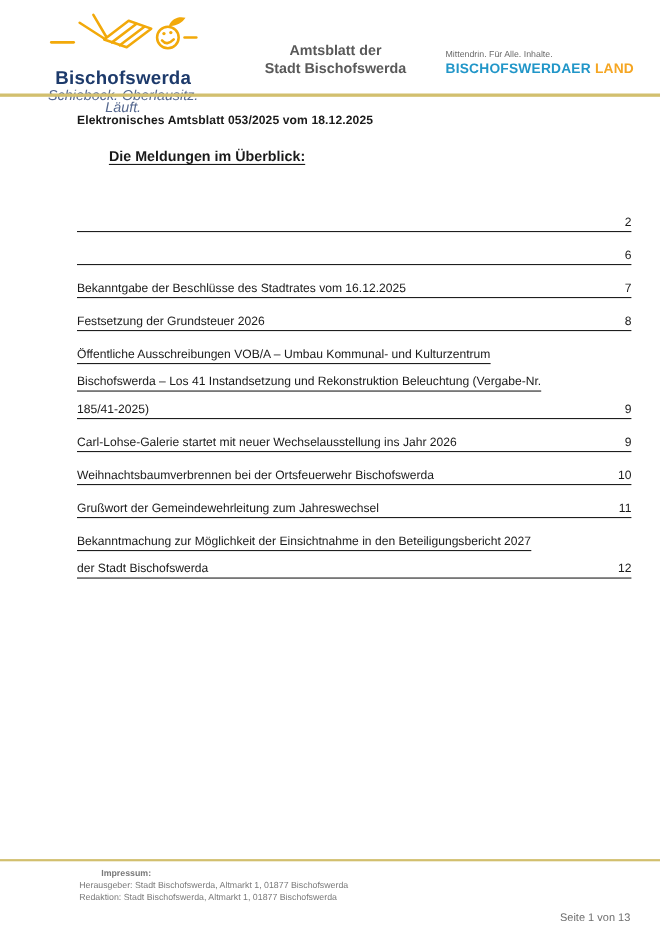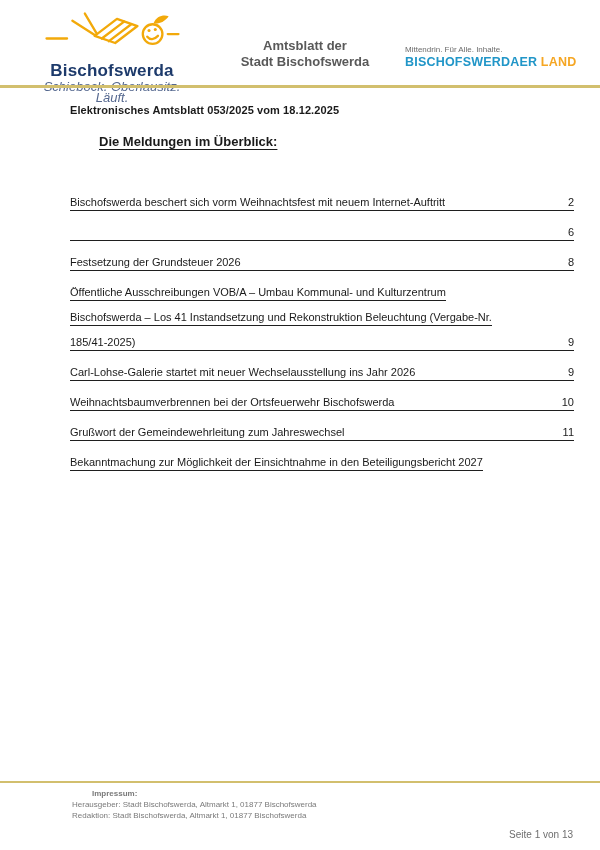--- a/index.html
+++ b/index.html
@@ -121,29 +121,35 @@
 
 <div class="gold-rule top"></div>
 
 <div class="issue-line">Elektronisches Amtsblatt 053/2025 vom 18.12.2025</div>
 
 <div class="toc-heading">Die Meldungen im Überblick:</div>
 
 <div class="toc">
     <div class="toc-entry">
       <div class="toc-line final">
-        <span class="toc-text">Bischofswerda beschert sich vorm Weihnachtsfest mit neuem Internet-Auftritt</span>
         <span class="toc-leader"></span>
         <span class="toc-page">2</span>
       </div>
     </div>
     <div class="toc-entry">
       <div class="toc-line final">
         <span class="toc-leader"></span>
         <span class="toc-page">6</span>
+      </div>
+    </div>
+    <div class="toc-entry">
+      <div class="toc-line final">
+        <span class="toc-text">Bekanntgabe der Beschlüsse des Stadtrates vom 16.12.2025</span>
+        <span class="toc-leader"></span>
+        <span class="toc-page">7</span>
       </div>
     </div>
     <div class="toc-entry">
       <div class="toc-line final">
         <span class="toc-text">Festsetzung der Grundsteuer 2026</span>
         <span class="toc-leader"></span>
         <span class="toc-page">8</span>
       </div>
     </div>
     <div class="toc-entry">
@@ -176,20 +182,25 @@
     <div class="toc-entry">
       <div class="toc-line final">
         <span class="toc-text">Grußwort der Gemeindewehrleitung zum Jahreswechsel</span>
         <span class="toc-leader"></span>
         <span class="toc-page">11</span>
       </div>
     </div>
     <div class="toc-entry">
       <div class="toc-line">
         <span class="toc-text">Bekanntmachung zur Möglichkeit der Einsichtnahme in den Beteiligungsbericht 2027</span>
+      </div>
+      <div class="toc-line final">
+        <span class="toc-text">der Stadt Bischofswerda</span>
+        <span class="toc-leader"></span>
+        <span class="toc-page">12</span>
       </div>
     </div>
   </div>
 
 <div class="gold-rule bottom"></div>
 
 <div class="impressum">
   <div class="bold">Impressum:</div>
   <div>Herausgeber: Stadt Bischofswerda, Altmarkt 1, 01877 Bischofswerda</div>
   <div>Redaktion: Stadt Bischofswerda, Altmarkt 1, 01877 Bischofswerda</div>

